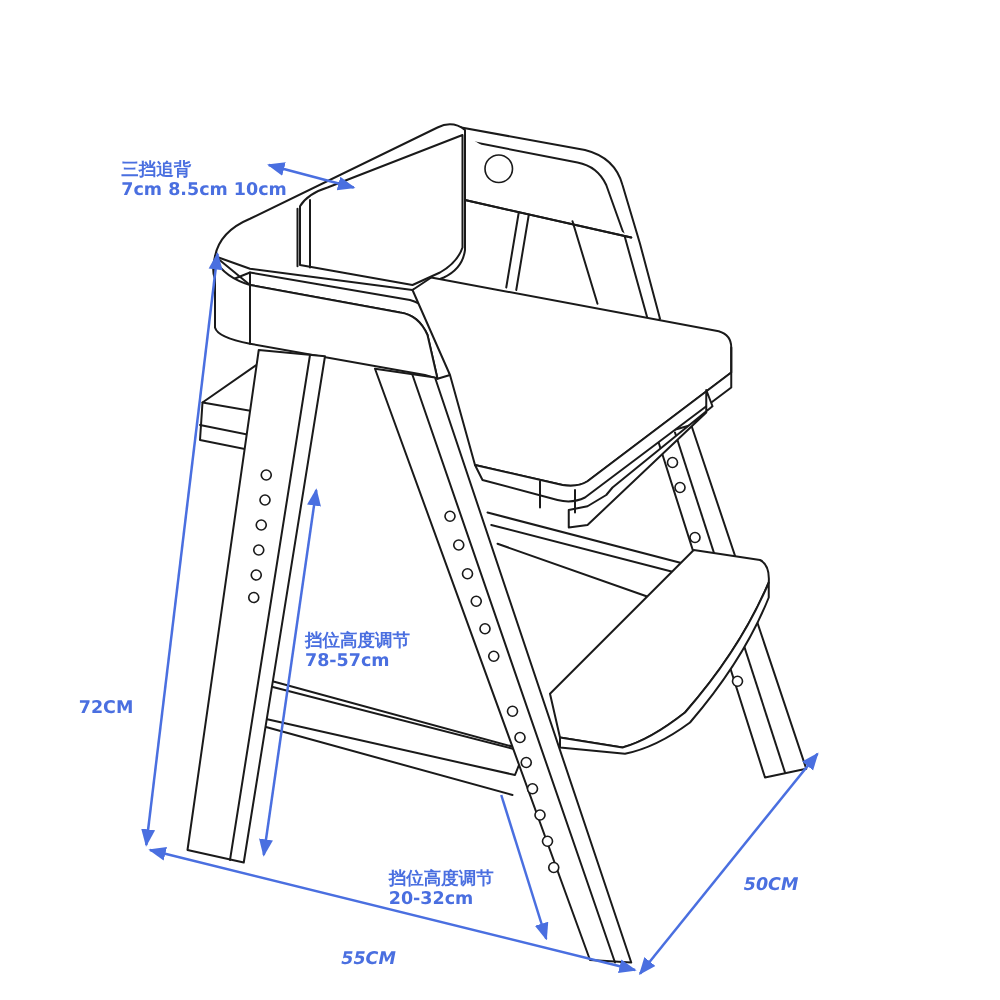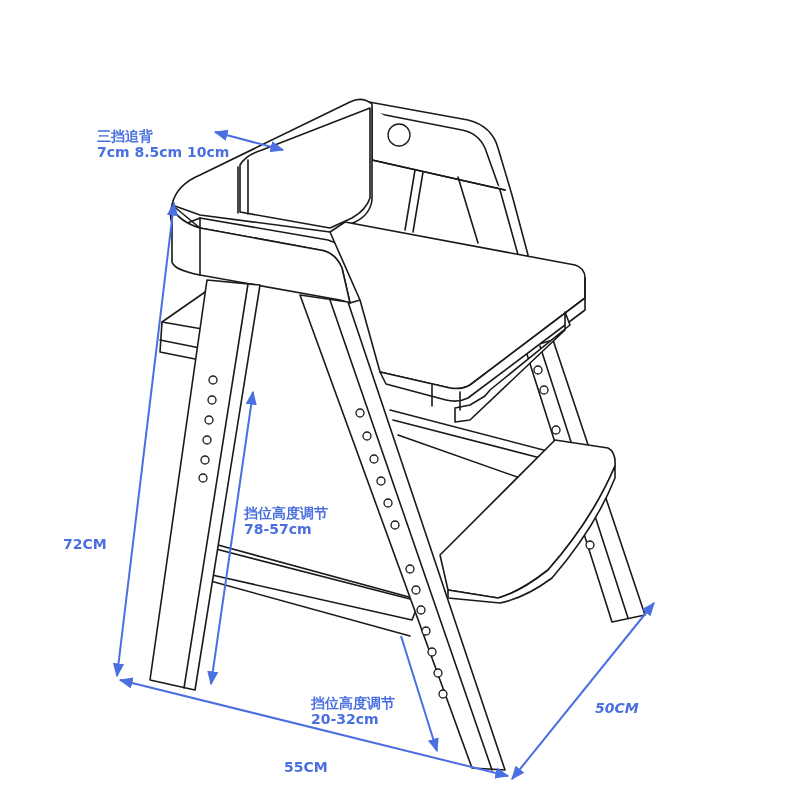--- a/index.html
+++ b/index.html
@@ -133,15 +133,15 @@
 <div class="label" style="left:244px; top:505px;">
   <span class="l2">挡位高度调节</span>
   <span class="l2">78-57cm</span>
 </div>
 
 <div class="label" style="left:311px; top:695px;">
   <span class="l2">挡位高度调节</span>
   <span class="l2">20-32cm</span>
 </div>
 
-<div class="label" style="left:63px; top:536px;">72CM</div>
-<div class="label" style="left:284px; top:759px;">55CM</div>
+<div class="label" style="left:63px; top:558px;">72CM</div>
+<div class="label" style="left:273px; top:759px;font-style:italic;">55CM</div>
 <div class="label" style="left:595px; top:700px;font-style:italic;">50CM</div>
 
 </body></html>

